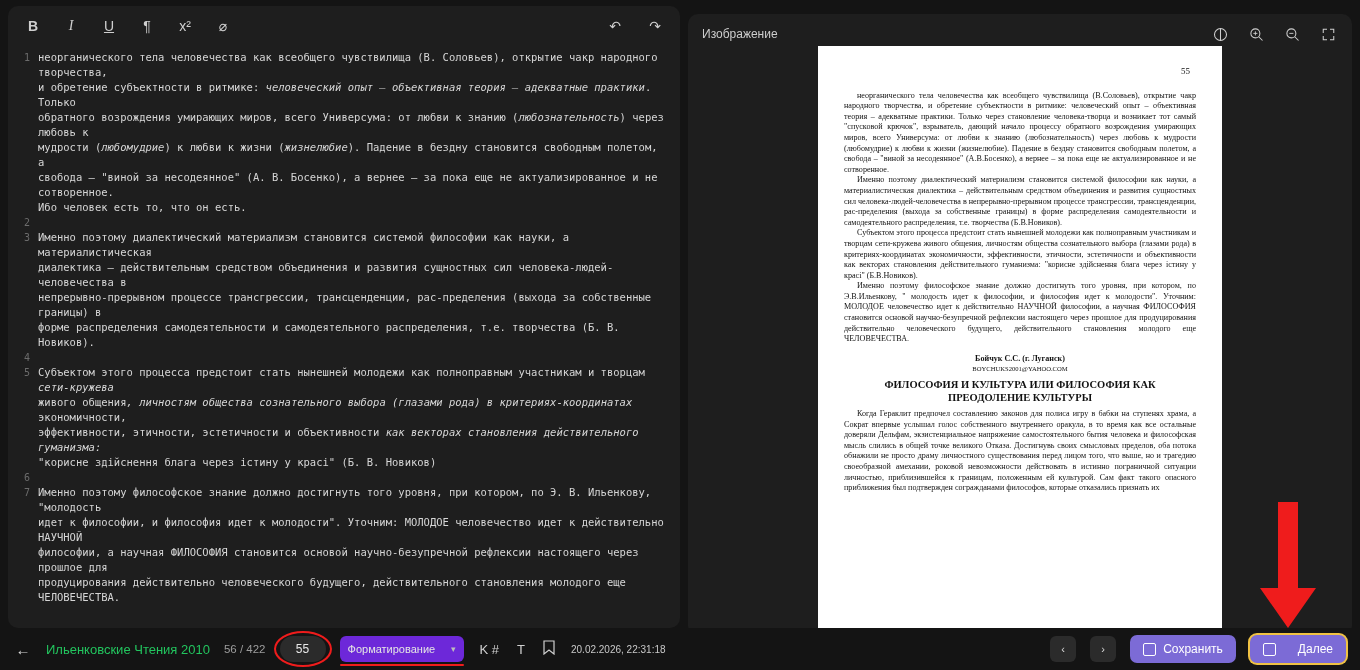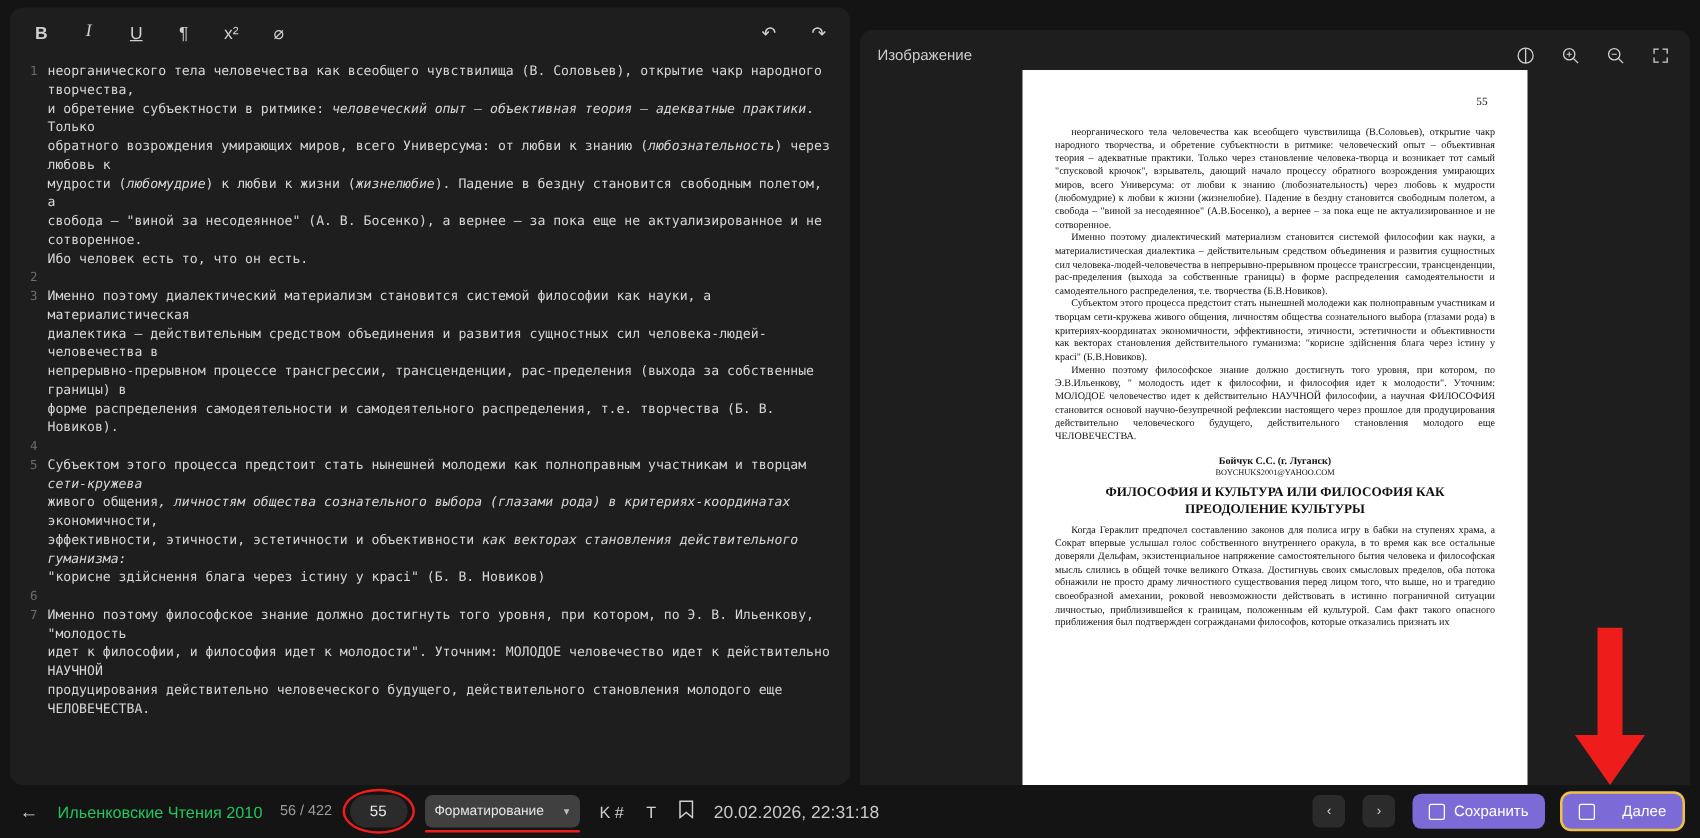--- a/index.html
+++ b/index.html
@@ -69,21 +69,21 @@
     flex: 1;
     padding-right: 14px;
     white-space: pre-wrap;
     word-wrap: break-word;
   }
   .ltext i { }
 
   
   .right-pane {
     position: absolute;
-    left: 688px; top: 24px;
+    left: 688px; top: 14px;
     width: 664px; height: 622px;
     background: #1e1e1e;
     border-radius: 10px;
     overflow: hidden;
   }
   .rp-header {
     height: 40px;
     display: flex;
     align-items: center;
     padding: 0 14px;
@@ -173,21 +173,21 @@
     position: absolute;
     left: -6px; top: -5px;
     width: 58px; height: 36px;
     border: 2.5px solid #ef1c1c;
     border-radius: 50%;
     pointer-events: none;
   }
   .select-box {
     position: relative;
     width: 124px; height: 26px;
-    background: #404040;
+    background: #6d28d9;
     border-radius: 6px;
     display: flex; align-items: center;
     padding: 0 8px;
     color: #e4e4e4;
     font-size: 11px;
     cursor: pointer;
   }
   .select-box .chev { margin-left: auto; font-size: 9px; color: #bdbdbd; }
   .select-underline {
     position: absolute;
@@ -195,21 +195,21 @@
     height: 2.5px;
     background: #ef1c1c;
     border-radius: 2px;
   }
   .bb-icon {
     color: #d0d0d0;
     font-size: 13px;
     cursor: pointer;
     padding: 0 2px;
   }
-  .bb-time { color: #c9c9c9; font-size: 14px; }
+  .bb-time { color: #c9c9c9; font-size: 10px; }
   .bb-spacer { flex: 1; }
   .nav-btn {
     width: 26px; height: 26px;
     border-radius: 6px;
     background: #2b2b2b;
     color: #d9d9d9;
     display: flex; align-items: center; justify-content: center;
     font-size: 11px;
     cursor: pointer;
   }
@@ -343,20 +343,24 @@
       <div class="line">
         <div class="ln">7</div>
         <div class="ltext">Именно поэтому философское знание должно достигнуть того уровня, при котором, по Э. В. Ильенкову, "молодость</div>
       </div>
       <div class="line">
         <div class="ln"></div>
         <div class="ltext">идет к философии, и философия идет к молодости". Уточним: МОЛОДОЕ человечество идет к действительно НАУЧНОЙ</div>
       </div>
       <div class="line">
         <div class="ln"></div>
+        <div class="ltext">философии, а научная ФИЛОСОФИЯ становится основой научно-безупречной рефлексии настоящего через прошлое для</div>
+      </div>
+      <div class="line">
+        <div class="ln"></div>
         <div class="ltext">продуцирования действительно человеческого будущего, действительного становления молодого еще ЧЕЛОВЕЧЕСТВА.</div>
       </div>
     </div>
 </div>
 
 <div class="right-pane">
   <div class="rp-header">
     <div class="title">Изображение</div>
     <div class="rp-icons">
       <div class="rp-icon">

